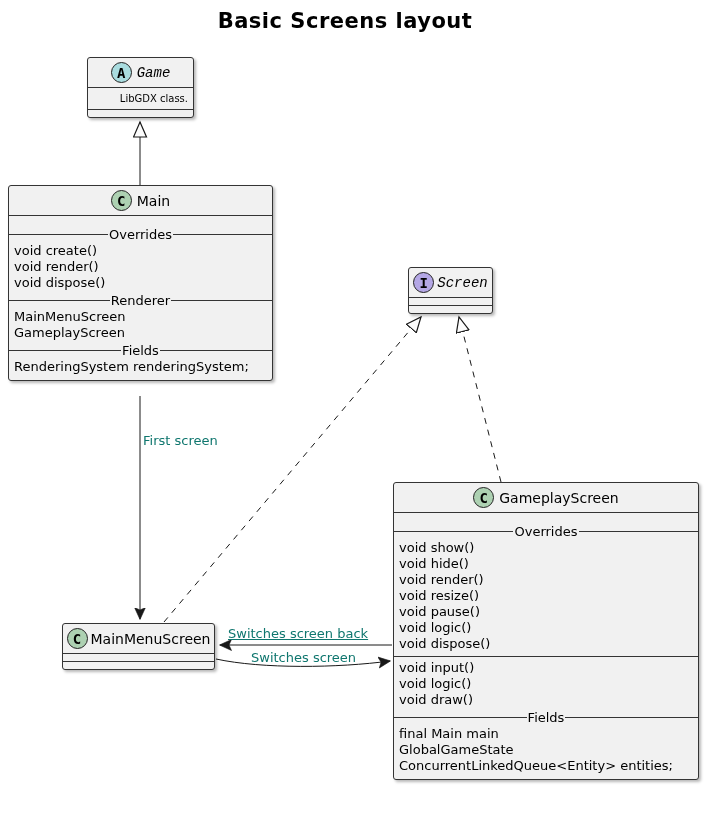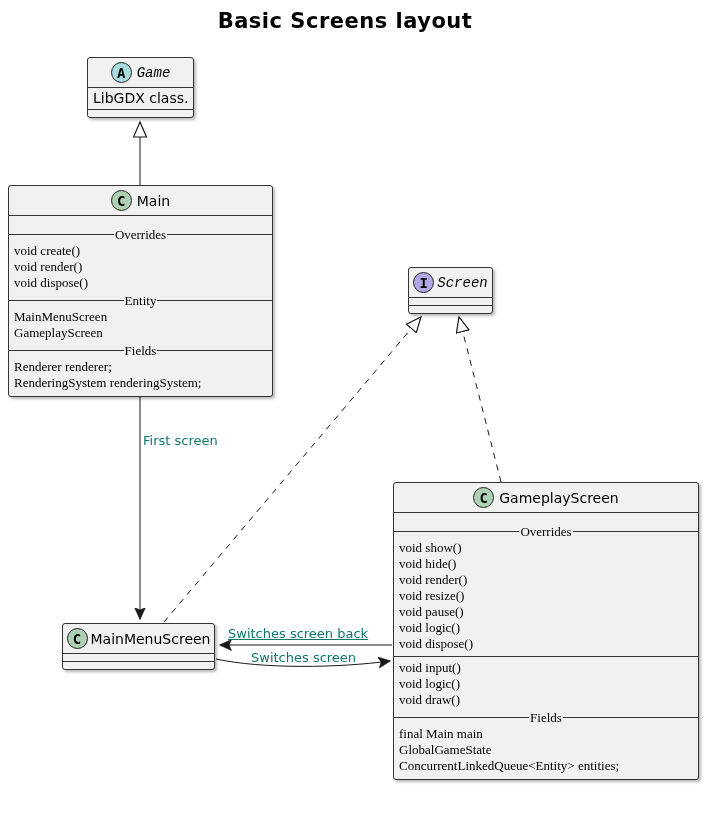--- a/index.html
+++ b/index.html
@@ -49,27 +49,27 @@
   .circle-class     { background: #ADD1B2; }
   .circle-interface { background: #B4A7E5; }
   .uml-name { font-size: 14px; white-space: nowrap; }
   .italic { font-style: italic; font-family: Liberation Mono, monospace; }
 
   .uml-member {
     font-size: 13px; line-height: 16px;
     padding: 0 14px 0 5px; white-space: nowrap;
   }
   .uml-note-row {
-    font-size: 14px; line-height: 21px; text-align: left;
+    font-size: 10px; line-height: 21px; text-align: right;
     border-bottom: 1px solid #343434; padding: 0 5px; white-space: nowrap;
   }
   .uml-strip { height: 7px; }
   .uml-strip.lined { border-bottom: 1px solid #343434; }
 
-  .uml-body { padding: 9px 0 5px 0; font-family: Liberation Serif, serif; }
+  .uml-body { padding: 9px 0 5px 0; }
   .uml-sep { display: flex; align-items: center; margin: 2px 0 1px 0; }
   .uml-sep .rule { flex: 1 1 auto; border-top: 1px solid #343434; height: 0; }
   .uml-sep .sep-label { flex: 0 0 auto; font-size: 13px; line-height: 15px; padding: 0 1px; }
   .uml-sep.plain { margin: 4px 0 3px 0; }
 
   .edge-label {
     position: absolute; font-size: 13px; color: #0f766e; white-space: nowrap;
   }
 </style>
 </head>
@@ -114,31 +114,30 @@
       <div class="uml-sep">
         <span class="rule"></span>
           <span class="sep-label">Overrides</span>
           <span class="rule"></span>
       </div>
       <div class="uml-member">void create()</div>
       <div class="uml-member">void render()</div>
       <div class="uml-member">void dispose()</div>
       <div class="uml-sep">
         <span class="rule"></span>
-          <span class="sep-label">Entity</span>
+          <span class="sep-label">Renderer</span>
           <span class="rule"></span>
       </div>
       <div class="uml-member">MainMenuScreen</div>
       <div class="uml-member">GameplayScreen</div>
       <div class="uml-sep">
         <span class="rule"></span>
           <span class="sep-label">Fields</span>
           <span class="rule"></span>
       </div>
-      <div class="uml-member">Renderer renderer;</div>
       <div class="uml-member">RenderingSystem renderingSystem;</div>
     </div>
   </div>
 
   <div class="uml-box" style="left:408px; top:267px; width:85px;">
     <div class="uml-header" style="padding-left:3px; padding-right:3px; gap:3px;">
       <span class="uml-circle circle-interface">I</span>
       <span class="uml-name italic">Screen</span>
     </div>
     <div class="uml-strip lined"></div>

